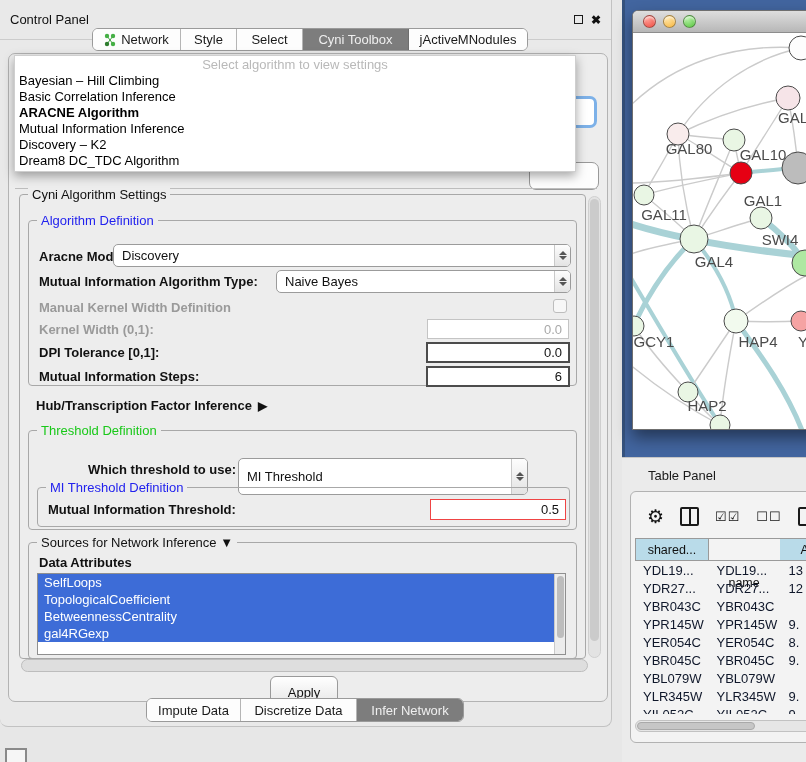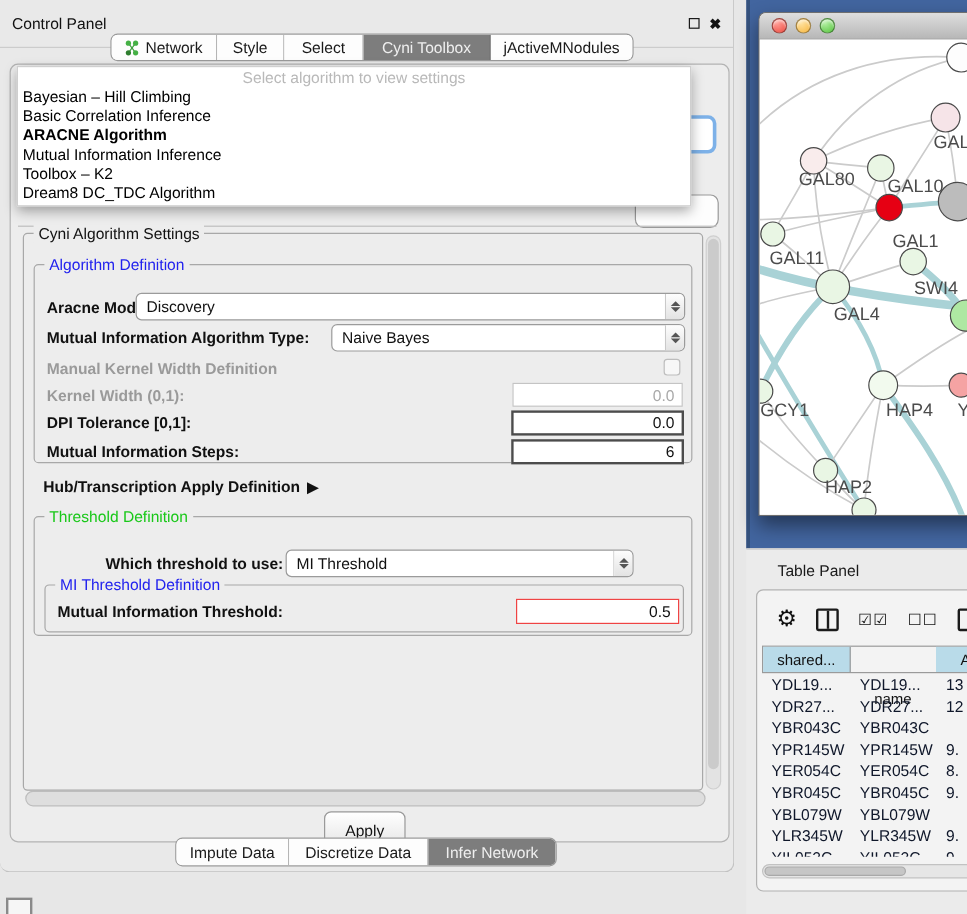--- a/index.html
+++ b/index.html
@@ -207,42 +207,55 @@
           <div class="field dis" style="left:398px; top:98px; width:142px; height:20px;">0.0</div>
 
           <span class="lbl" style="left:10px; top:124px;">DPI Tolerance [0,1]:</span>
           <div class="field strong" style="left:397px; top:121px; width:144px; height:21px;">0.0</div>
 
           <span class="lbl" style="left:10px; top:148px;">Mutual Information Steps:</span>
           <div class="field strong" style="left:397px; top:145px; width:144px; height:21px;">6</div>
         </div>
 
         <div class="hub-row" style="left:16px; top:203px;">
-          <span>Hub/Transcription Apply Definition</span><span class="arr">▶</span>
+          <span>Hub/Transcription Factor Inference</span><span class="arr">▶</span>
         </div>
 
         <div class="group" style="left:8px; top:235px; width:549px; height:100px;">
           <span class="legend green">Threshold Definition</span>
 
           <span class="lbl" style="left:59px; top:31px;">Which threshold to use:</span>
-          <div class="combo" style="left:209px; top:27px; width:290px; height:23px;">
+          <div class="combo" style="left:209px; top:27px; width:290px; height:37px;">
             <span>MI Threshold</span>
             <span class="arrows">
                 <span class="tri-up"></span>
                 <span class="tri-dn"></span>
               </span>
           </div>
 
           <div class="group" style="left:8px; top:56px; width:533px; height:40px;">
             <span class="legend blue">MI Threshold Definition</span>
             <span class="lbl" style="left:10px; top:14px;">Mutual Information Threshold:</span>
             <div class="field" style="left:392px; top:11px; width:136px; height:21px; border:1px solid #ef4444;">0.5</div>
           </div>
         </div>
 
+        <div class="group" style="left:8px; top:347px; width:549px; height:117px;">
+          <span class="legend"><span>Sources for Network Inference</span> <span>▼</span></span>
+          <span class="lbl" style="left:10px; top:12px;">Data Attributes</span>
+          <div class="listbox" style="left:8px; top:30px; width:529px; height:82px;" id="attrList">
+            <div class="list-vscroll">
+                <div class="list-vthumb"></div>
+              </div>
+          <div class="list-item" style="background: rgb(61, 108, 215);">SelfLoops</div>
+              <div class="list-item" style="background: rgb(61, 108, 215);">TopologicalCoefficient</div>
+              <div class="list-item" style="background: rgb(61, 108, 215);">BetweennessCentrality</div>
+              <div class="list-item" style="background: rgb(61, 108, 215);">gal4RGexp</div>
+            </div>
+        </div>
       </div>
 
       <div class="vscroll">
           <div class="vthumb"></div>
         </div>
       <div class="hscroll"></div>
 
       <div class="apply-btn">Apply</div>
     </div>
 
@@ -258,21 +271,21 @@
         </div>
       </div>
   </div>
 
   <div class="dropdown" id="algoDropdown">
     <div class="dd-head">Select algorithm to view settings</div>
   <div class="dd-item">Bayesian – Hill Climbing</div>
       <div class="dd-item">Basic Correlation Inference</div>
       <div class="dd-item bold">ARACNE Algorithm</div>
       <div class="dd-item">Mutual Information Inference</div>
-      <div class="dd-item">Toolbox – K2</div>
+      <div class="dd-item">Discovery – K2</div>
       <div class="dd-item">Dream8 DC_TDC Algorithm</div>
     </div>
 
   <div class="desktop"></div>
   <div class="net-window">
     <div class="net-titlebar">
       <span class="tl" id="tlRed" style="background: radial-gradient(circle at 35% 30%, rgb(255, 157, 149), rgb(237, 75, 64));"></span>
       <span class="tl" id="tlYellow" style="background: radial-gradient(circle at 35% 30%, rgb(255, 226, 160), rgb(246, 181, 61));"></span>
       <span class="tl" id="tlGreen" style="background: radial-gradient(circle at 35% 30%, rgb(178, 239, 162), rgb(84, 195, 59));"></span>
     </div>

